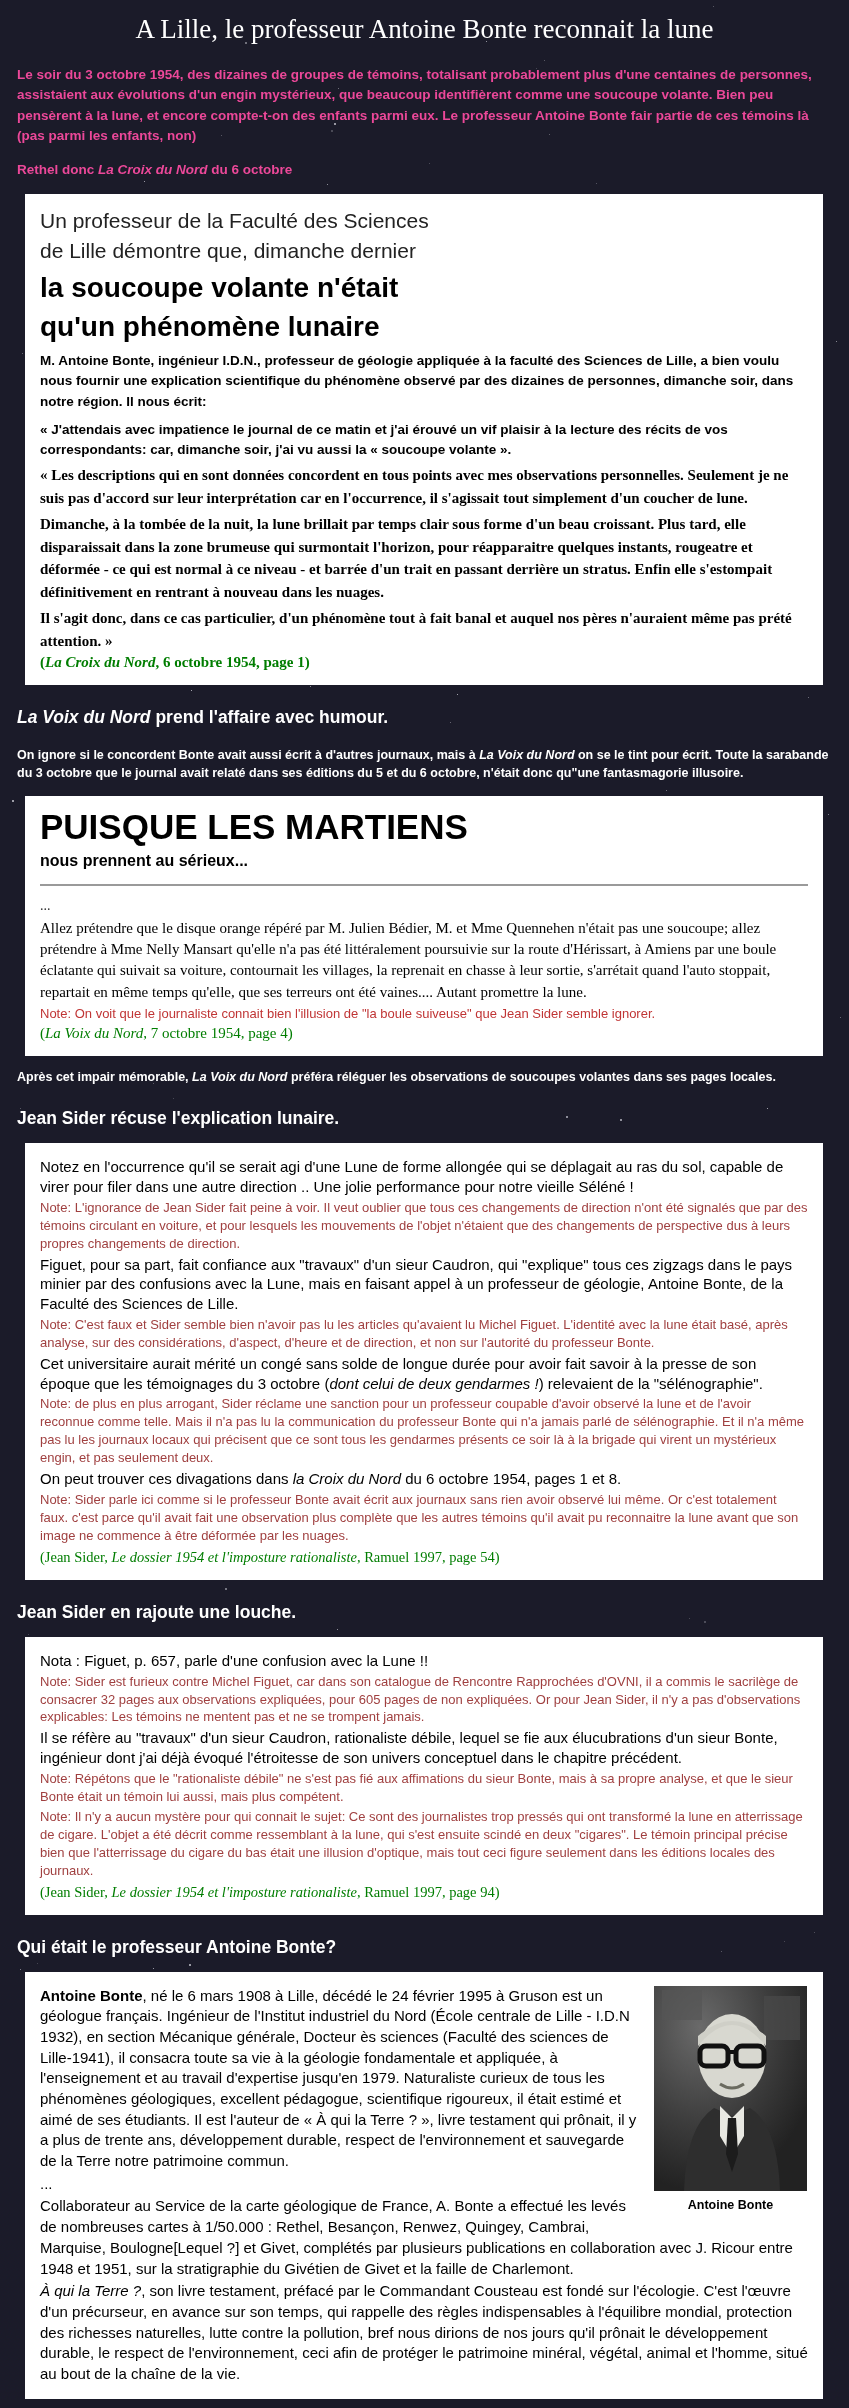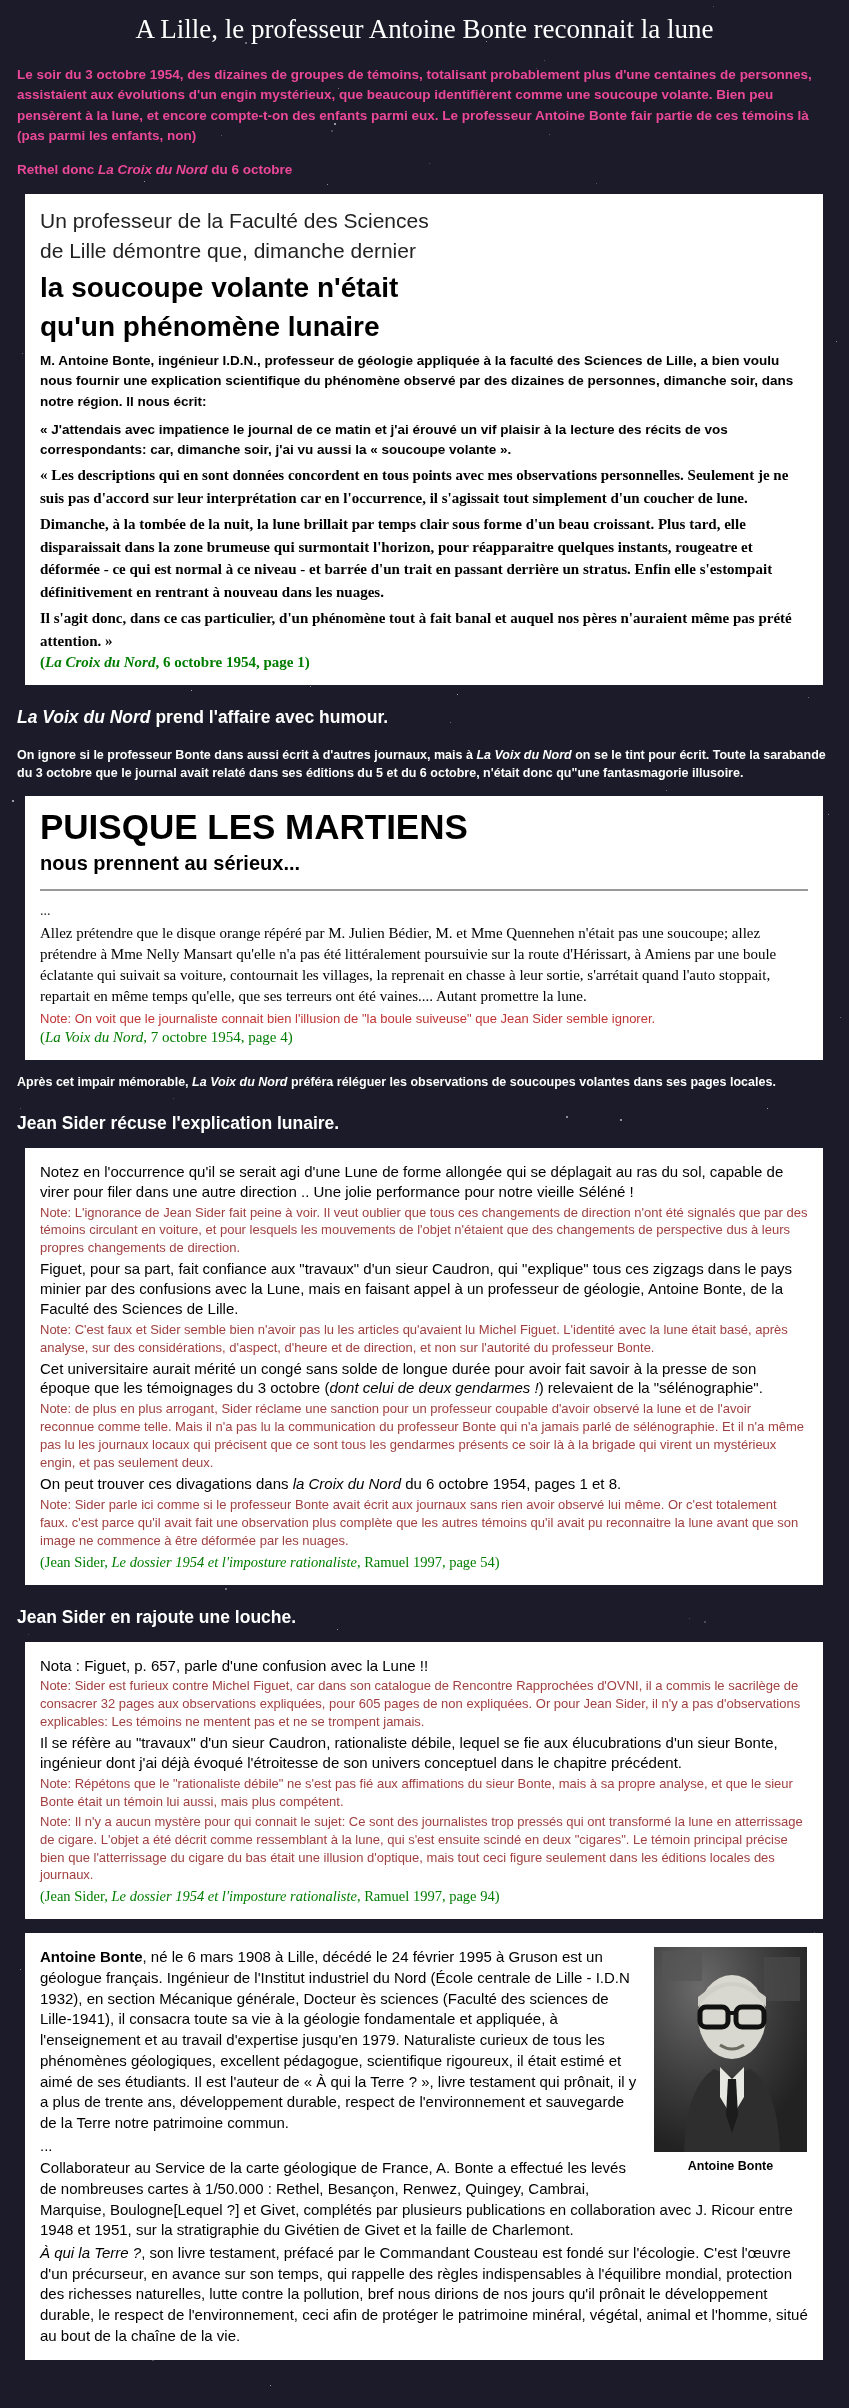--- a/index.html
+++ b/index.html
@@ -36,21 +36,21 @@
 
   
   .kicker{font-size:21px;color:#222;line-height:1.4;font-weight:normal;}
   .headline{font-size:28px;font-weight:bold;line-height:1.18;margin-top:6px !important;color:#000;}
   .lead{font-weight:bold;font-size:13.5px;line-height:1.5;margin-top:8px !important;}
   .quote{font-family:"Liberation Serif",serif;font-weight:bold;font-size:15px;line-height:1.5;margin-top:4px !important;}
   .cite-serif{font-family:"Liberation Serif",serif;font-weight:bold;font-size:15px;color:#007d00;margin-top:2px !important;}
 
   
   .martiens-h1{font-size:35px;font-weight:bold;line-height:1.1;color:#000;}
-  .martiens-h2{font-size:20px;font-weight:bold;line-height:1.2;margin-top:4px !important;color:#000;}
+  .martiens-h2{font-size:16px;font-weight:bold;line-height:1.2;margin-top:4px !important;color:#000;}
   .rule{border:none;border-top:2px solid #9a9a9a;margin:14px 0 12px 0;}
   .p-dots{font-family:"Liberation Serif",serif;font-size:14px;color:#333;margin-top:2px !important;}
   .serif-p{font-family:"Liberation Serif",serif;font-size:15px;line-height:1.42;margin-top:4px !important;}
   .p-note2{font-size:13px;color:#c03535;line-height:1.35;margin-top:2px !important;}
   .cite-serif-light{font-family:"Liberation Serif",serif;font-size:15px;color:#007d00;margin-top:2px !important;}
 
   
   .p-main{font-size:15px;line-height:1.32;color:#000;margin-top:2px !important;}
   .p-note{font-size:13px;line-height:1.38;color:#a04040;margin-top:2px !important;}
   .p-cite{font-family:"Liberation Serif",serif;font-size:14.5px;color:#007d00;margin-top:4px !important;}
@@ -259,21 +259,21 @@
         <p class="quote"><span> Dimanche, à la tombée de la nuit, la lune brillait par temps clair sous forme d'un beau croissant. Plus tard, elle disparaissait dans la zone brumeuse qui surmontait l'horizon, pour réapparaitre quelques instants, rougeatre et déformée - ce qui est normal à ce niveau - et barrée d'un trait en passant derrière un stratus. Enfin elle s'estompait définitivement en rentrant à nouveau dans les nuages.</span></p>
         <p class="quote"><span> Il s'agit donc, dans ce cas particulier, d'un phénomène tout à fait banal et auquel nos pères n'auraient même pas prété attention. »</span></p>
         <p class="cite-serif"><span>(</span><span style="font-style: italic;">La Croix du Nord</span><span>, 6 octobre 1954, page 1)</span></p>
       </div>
   </div>
 
   <div class="dark-h2">
       <p><span style="font-style: italic;">La Voix du Nord</span><span> prend l'affaire avec humour.</span></p>
     </div>
   <div class="dark-small">
-      <p><span>On ignore si le professeur Bonte dans aussi écrit à d'autres journaux, mais à </span><span style="font-style: italic;">La Voix du Nord</span><span> on se le tint pour écrit. Toute la sarabande du 3 octobre que le journal avait relaté dans ses éditions du 5 et du 6 octobre, n'était donc qu"une fantasmagorie illusoire.</span></p>
+      <p><span>On ignore si le concordent Bonte avait aussi écrit à d'autres journaux, mais à </span><span style="font-style: italic;">La Voix du Nord</span><span> on se le tint pour écrit. Toute la sarabande du 3 octobre que le journal avait relaté dans ses éditions du 5 et du 6 octobre, n'était donc qu"une fantasmagorie illusoire.</span></p>
     </div>
 
   <div class="whitebox">
     <p class="martiens-h1">PUISQUE LES MARTIENS</p>
     <p class="martiens-h2">nous prennent au sérieux...</p>
     <hr class="rule">
     <div>
         <p class="p-dots"><span>...</span></p>
         <p class="serif-p"><span>  Allez prétendre que le disque orange répéré par M. Julien Bédier, M. et Mme Quennehen n'était pas une soucoupe; allez prétendre à Mme Nelly Mansart qu'elle n'a pas été littéralement poursuivie sur la route d'Hérissart, à Amiens par une boule éclatante qui suivait sa voiture, contournait les villages, la reprenait en chasse à leur sortie, s'arrétait quand l'auto stoppait, repartait en même temps qu'elle, que ses terreurs ont été vaines.... Autant promettre la lune.</span></p>
         <p class="p-note2"><span>Note: On voit que le journaliste connait bien l'illusion de "la boule suiveuse" que Jean Sider semble ignorer.</span></p>
@@ -307,20 +307,21 @@
     <div>
         <p class="p-main"><span>Nota : Figuet, p. 657, parle d'une confusion avec la Lune !!</span></p>
         <p class="p-note"><span>Note: Sider est furieux contre Michel Figuet, car dans son catalogue de Rencontre Rapprochées d'OVNI, il a commis le sacrilège de consacrer 32 pages aux observations expliquées, pour 605 pages de non expliquées. Or pour Jean Sider, il n'y a pas d'observations explicables: Les témoins ne mentent pas et ne se trompent jamais.</span></p>
         <p class="p-main"><span>Il se réfère au "travaux" d'un sieur Caudron, rationaliste débile, lequel se fie aux élucubrations d'un sieur Bonte, ingénieur dont j'ai déjà évoqué l'étroitesse de son univers conceptuel dans le chapitre précédent.</span></p>
         <p class="p-note"><span>Note: Répétons que le "rationaliste débile" ne s'est pas fié aux affimations du sieur Bonte, mais à sa propre analyse, et que le sieur Bonte était un témoin lui aussi, mais plus compétent.</span></p>
         <p class="p-note"><span>Note: Il n'y a aucun mystère pour qui connait le sujet: Ce sont des journalistes trop pressés qui ont transformé la lune en atterrissage de cigare. L'objet a été décrit comme ressemblant à la lune, qui s'est ensuite scindé en deux "cigares". Le témoin principal précise bien que l'atterrissage du cigare du bas était une illusion d'optique, mais tout ceci figure seulement dans les éditions locales des journaux.</span></p>
         <p class="p-cite"><span>(Jean Sider, </span><span style="font-style: italic;">Le dossier 1954 et l'imposture rationaliste</span><span>, Ramuel 1997, page 94)</span></p>
       </div>
   </div>
 
+  <div class="dark-h2">Qui était le professeur Antoine Bonte?</div>
 
   <div class="whitebox clearfix">
     <div class="photo-wrap">
       <svg width="153" height="205" viewBox="0 0 153 205">
         <defs>
           <radialGradient id="bgfol" cx="30%" cy="20%" r="80%">
             <stop offset="0%" stop-color="#6a6a6a"></stop>
               <stop offset="60%" stop-color="#3c3c3c"></stop>
               <stop offset="100%" stop-color="#222"></stop>
           </radialGradient>

